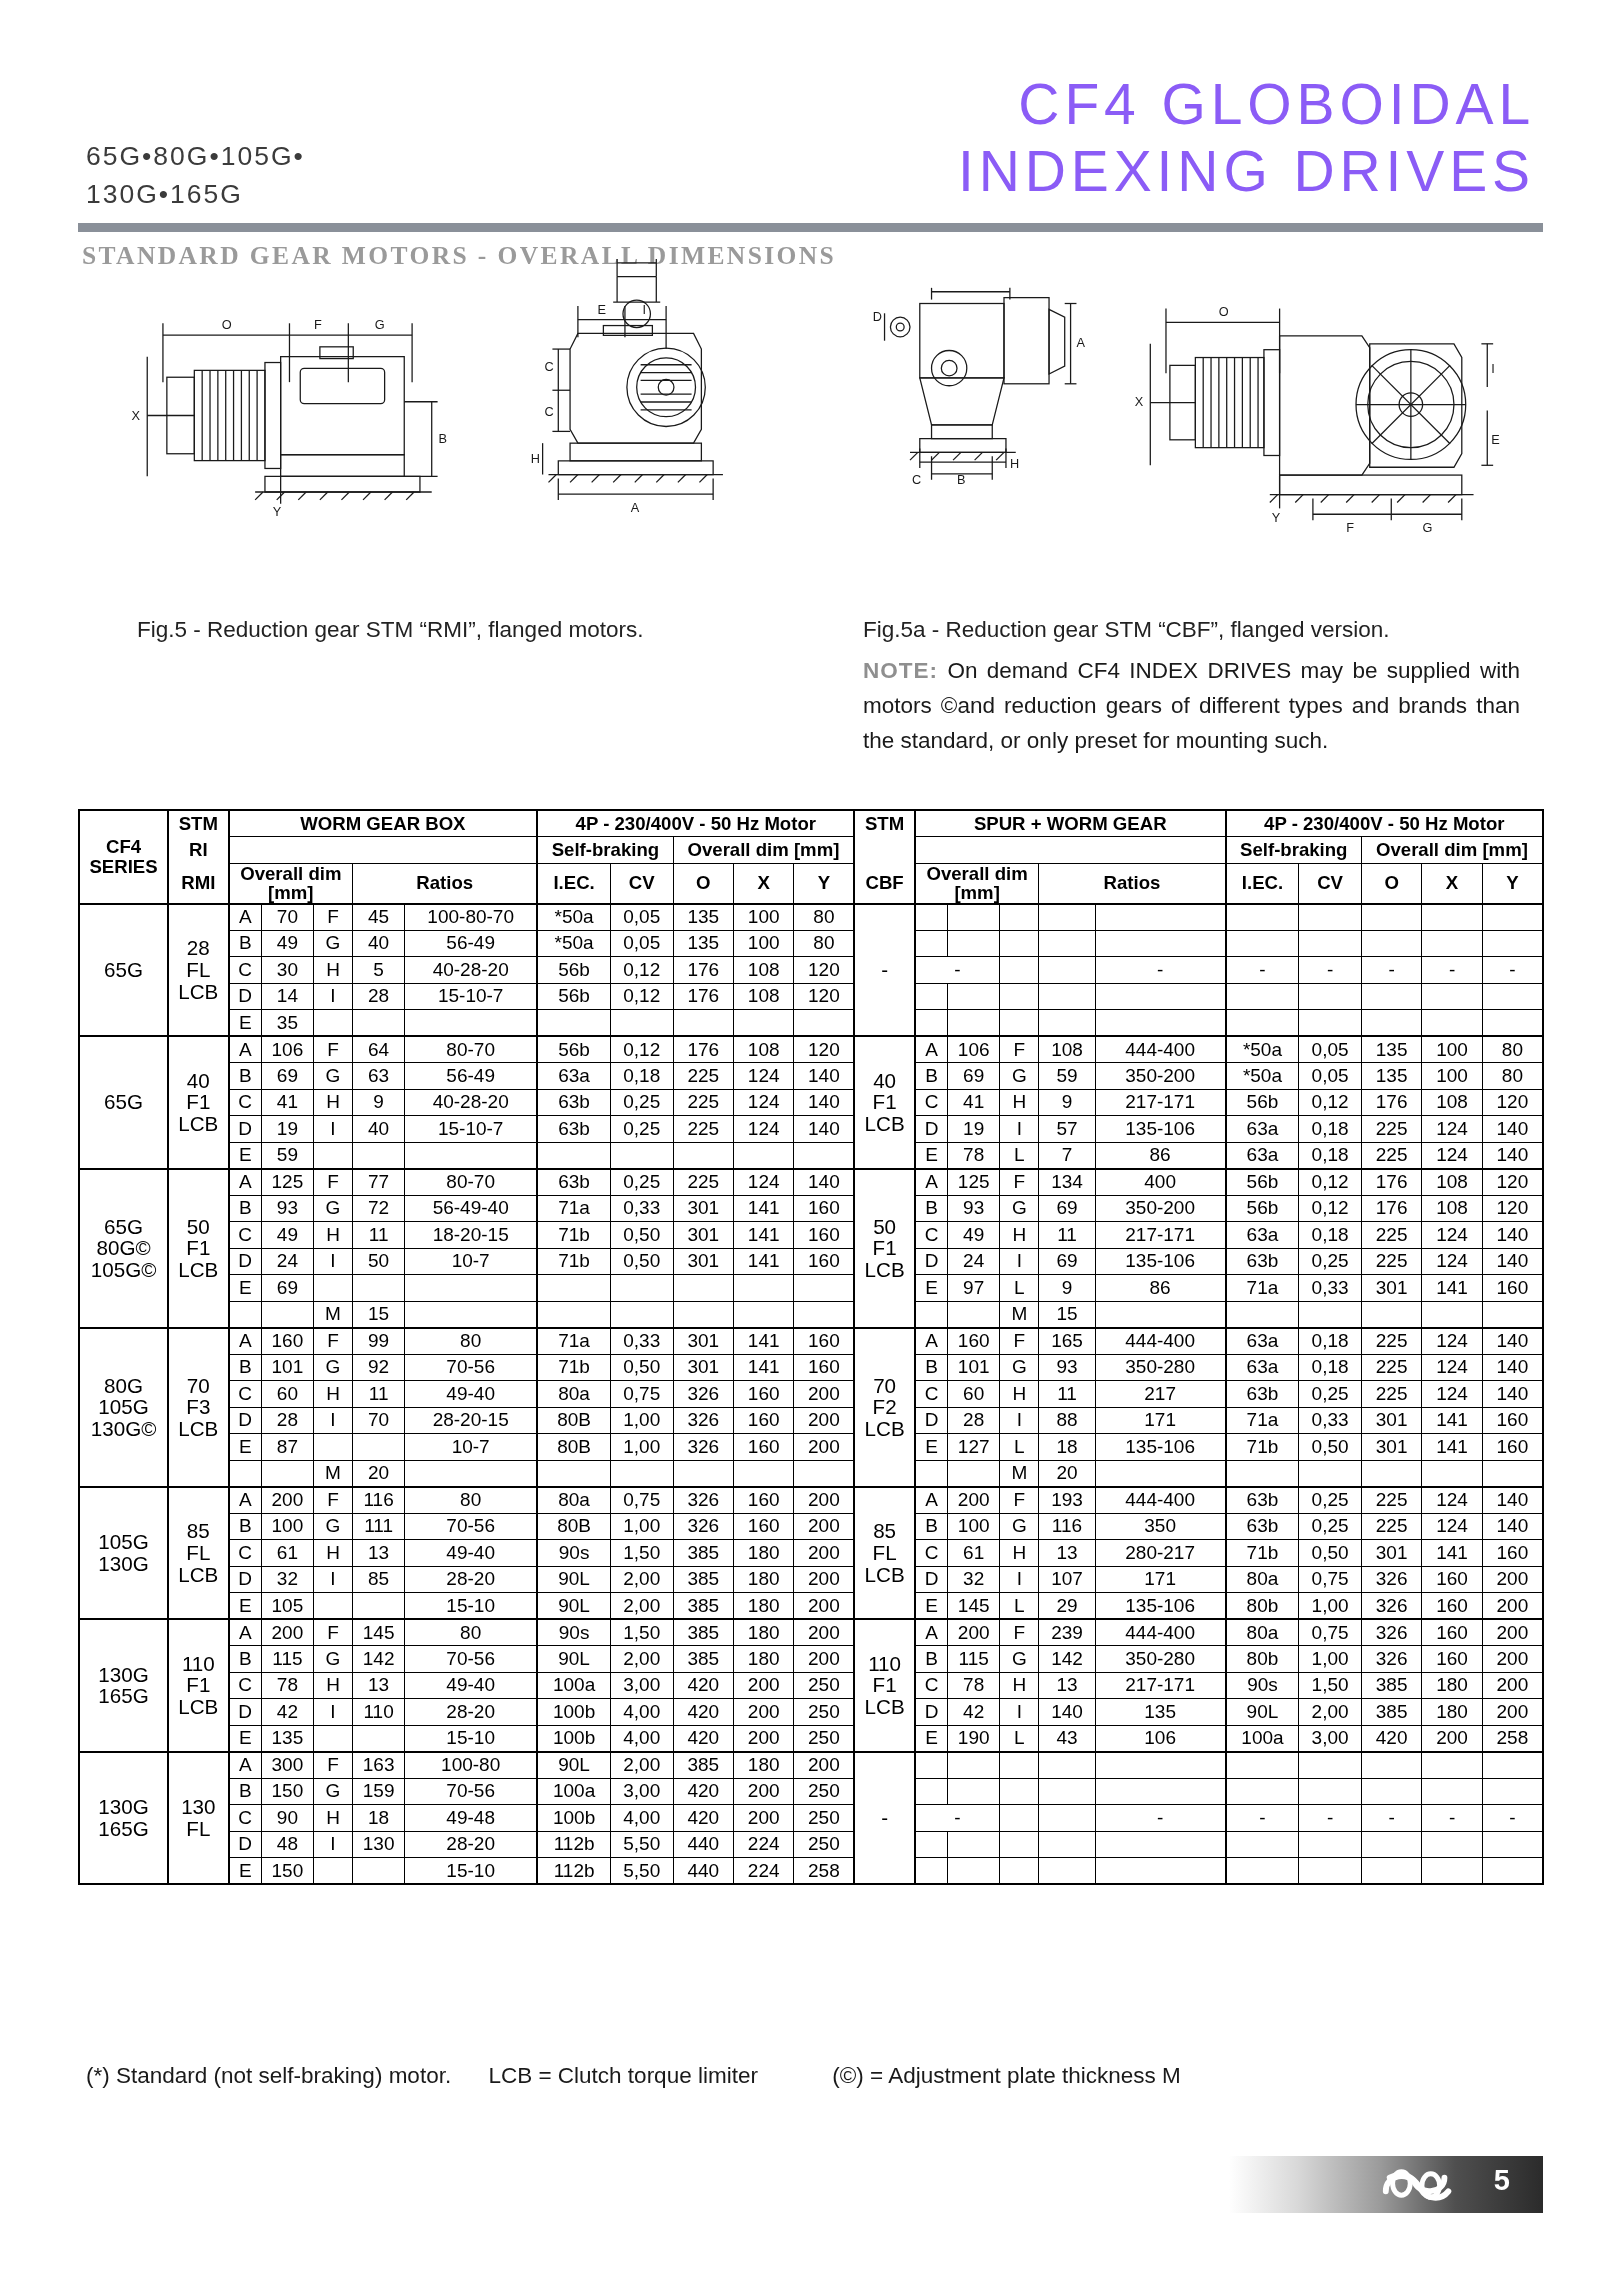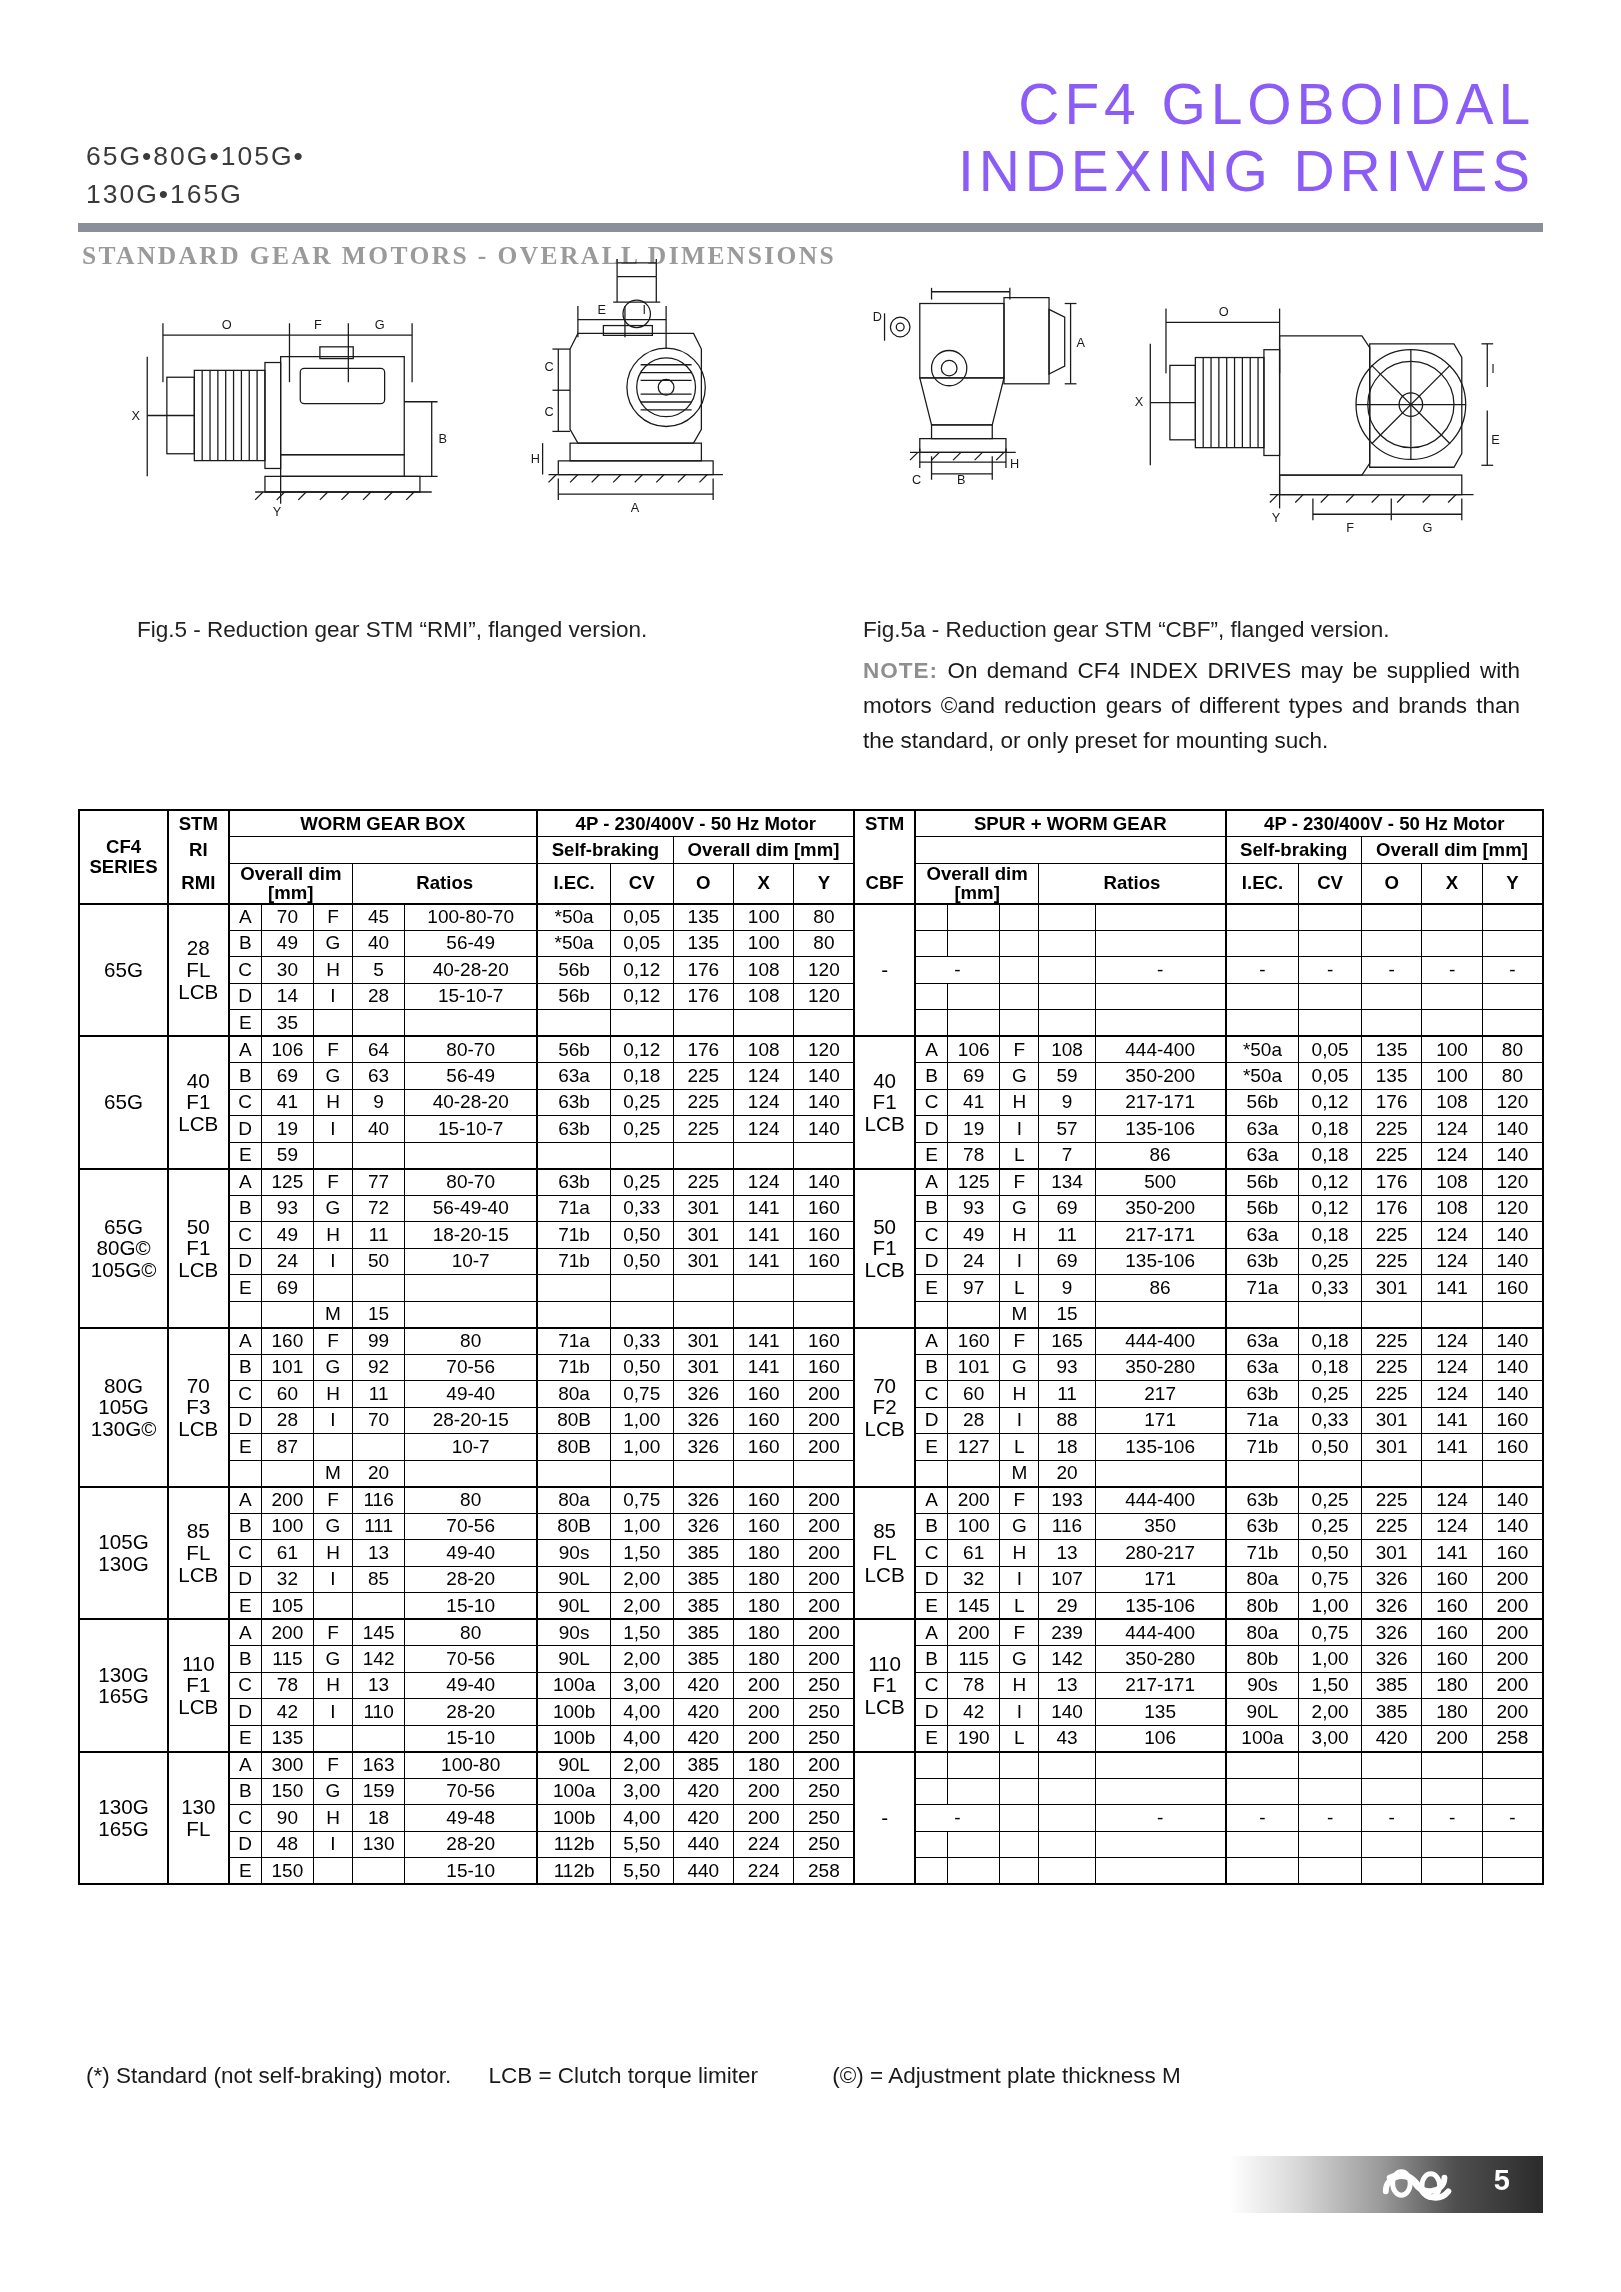--- a/index.html
+++ b/index.html
@@ -379,21 +379,21 @@
           <text x="382" y="96">I</text>
           <text x="382" y="168">E</text>
           <text x="234" y="258">F</text>
           <text x="312" y="258">G</text>
         </g>
       </svg>
     </div>
   </div>
 
   <div class="captions">
-    <div class="cap cap-left">Fig.5 - Reduction gear STM “RMI”, flanged version.</div>
+    <div class="cap cap-left">Fig.5 - Reduction gear STM “RMI”, flanged motors.</div>
     <div class="cap cap-right">Fig.5a - Reduction gear STM “CBF”, flanged version.</div>
     <div class="note">
       <b class="noteword">NOTE:</b>
       <span>On demand CF4 INDEX DRIVES may be supplied with motors ©and reduction gears of different types and brands than the standard, or only preset for mounting such.</span>
     </div>
   </div>
 
   <div class="table-wrap">
     <table class="spec outer">
       <colgroup>
@@ -704,21 +704,21 @@
             <td class="lbl">63b</td>
             <td class="lbl">0,25</td>
             <td class="num">225</td>
             <td class="num">124</td>
             <td class="num thick-right">140</td>
             <td class="stm thick-right" rowspan="6">50<br>F1<br>LCB</td>
             <td class="lbl">A</td>
             <td class="num">125</td>
             <td class="lbl">F</td>
             <td class="num">134</td>
-            <td class="num thick-right">500</td>
+            <td class="num thick-right">400</td>
             <td class="lbl">56b</td>
             <td class="lbl">0,12</td>
             <td class="num">176</td>
             <td class="num">108</td>
             <td class="num">120</td>
           </tr>
           <tr>
             <td class="lbl">B</td>
             <td class="num">93</td>
             <td class="lbl">G</td>

